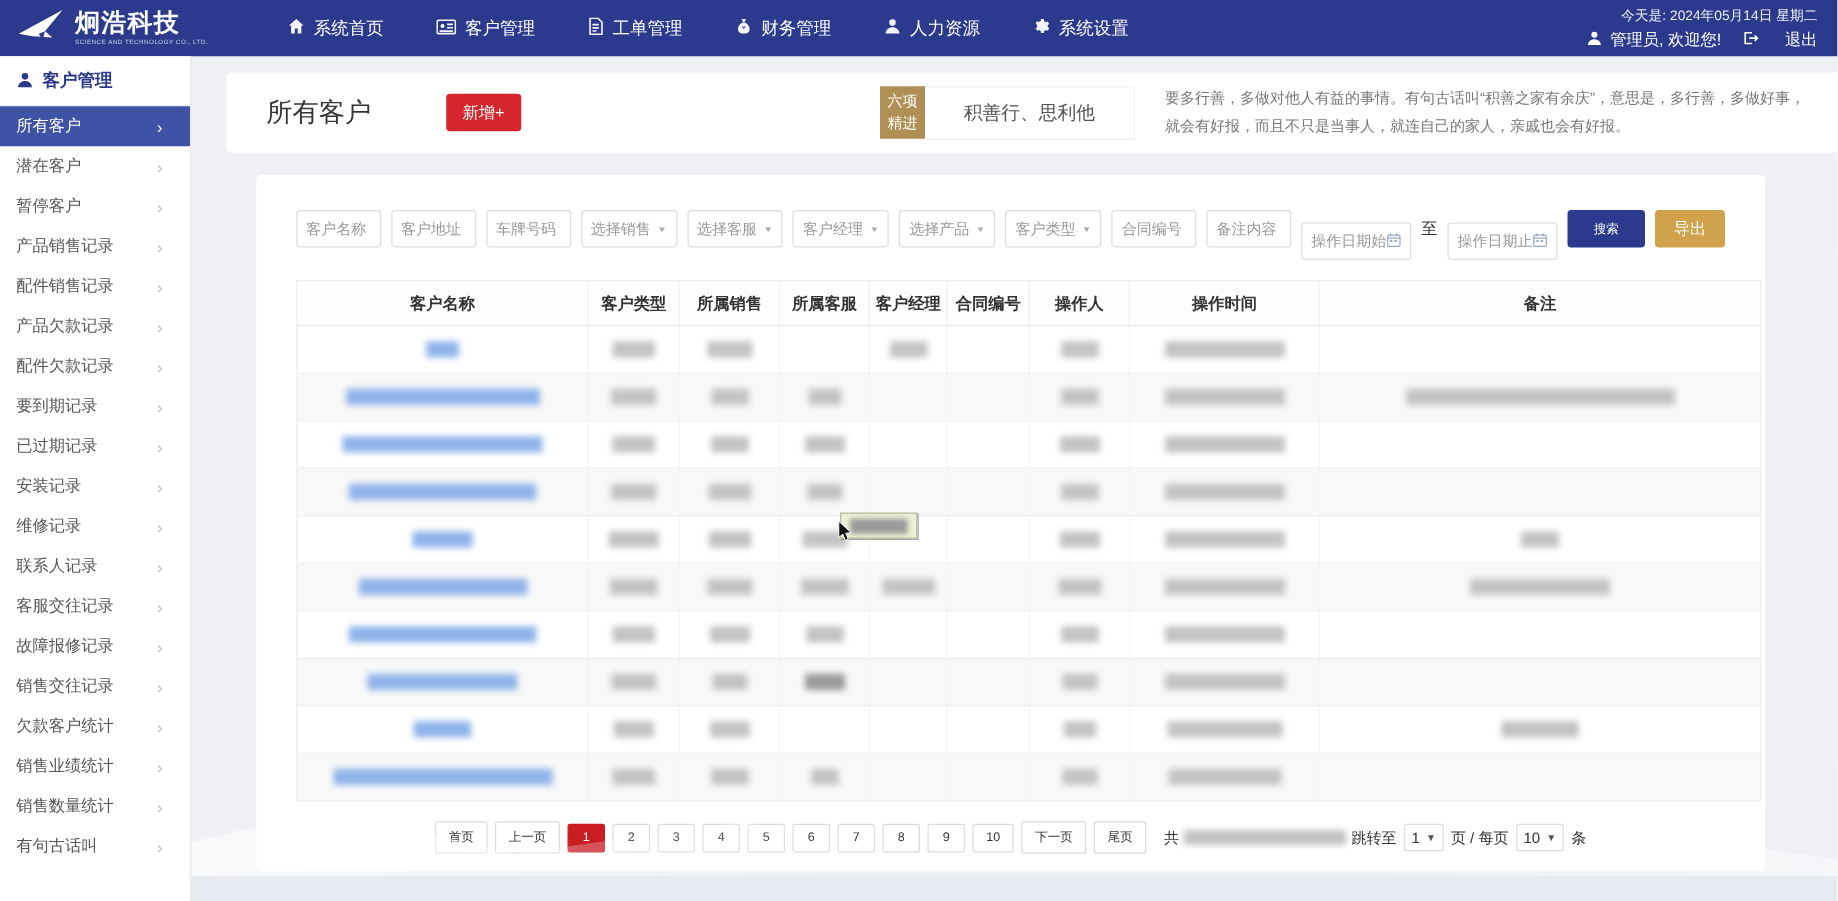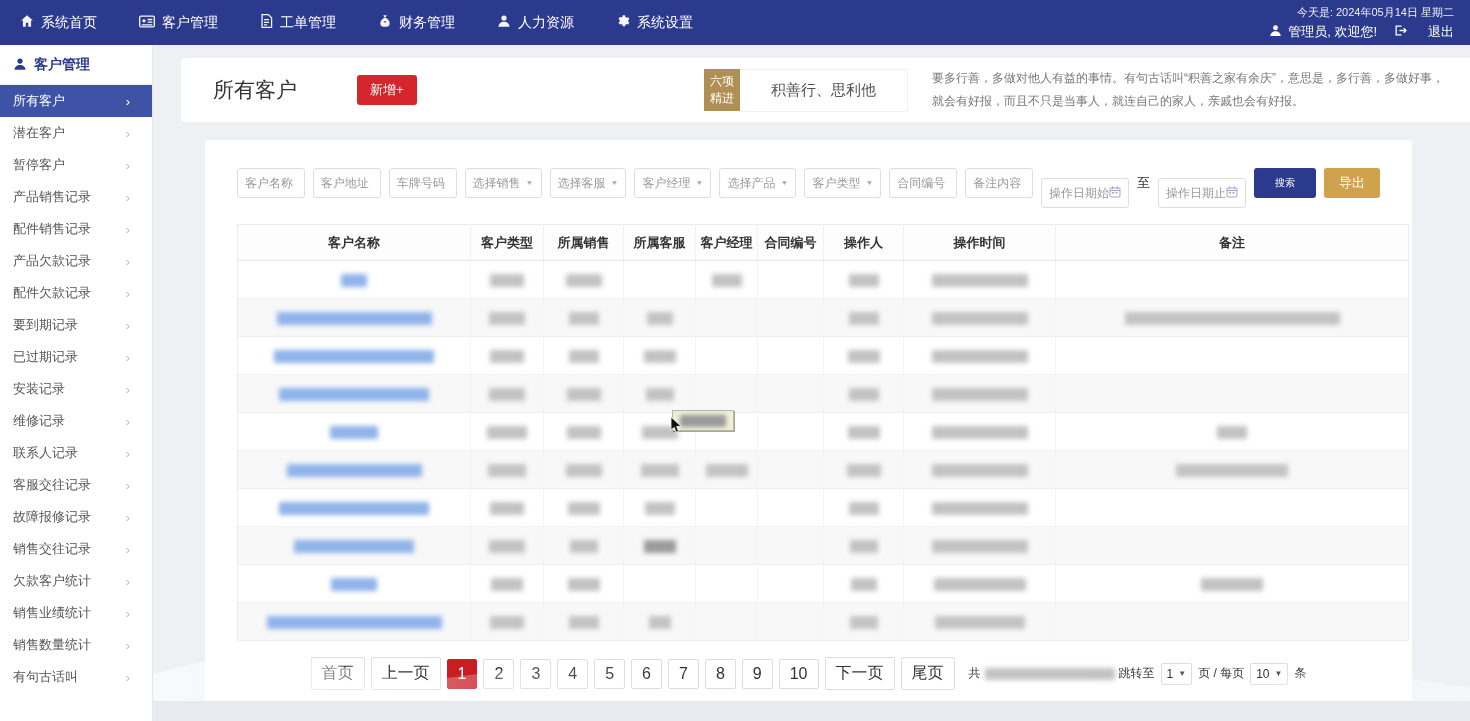--- a/index.html
+++ b/index.html
@@ -74,21 +74,21 @@
   .dtable td{height:38px;border-bottom:1px solid #f0f0f0;border-right:1px solid #f4f4f4;text-align:center;}
   .dtable th:last-child,.dtable td:last-child{border-right:none;}
   .dtable tr.alt td{background:#f8f8f8;}
   .blur-bar{display:inline-block;height:13px;border-radius:1px;filter:blur(2.5px);vertical-align:middle;}
   .blur-b{background:var(--blur-blue);}
   .blur-g{background:var(--blur-gray);}
   .blur-d{background:var(--blur-dark);}
 
   
   .pager{display:flex;align-items:center;justify-content:center;gap:6px;margin-top:16px;font-size:12px;color:#333;}
-  .pg-btn{border:1px solid #dcdcdc;background:#fff;color:#333;font-size:16px;padding:5px 10px;
+  .pg-btn{border:1px solid #dcdcdc;background:#fff;color:#333;font-size:10px;padding:5px 10px;
     border-radius:2px;cursor:pointer;min-width:30px;text-align:center;}
   .pg-btn.active{background:var(--pager-red);border-color:var(--pager-red);color:#fff;}
   .pg-total{display:flex;align-items:center;gap:4px;margin-left:8px;}
   .mini-select{border:1px solid #ddd;background:#fff;border-radius:2px;padding:3px 5px;display:inline-flex;
     align-items:center;gap:5px;cursor:pointer;}
   .mini-select .caret{font-size:8px;color:#555;}
 
   
   .bottom-strip{position:absolute;left:0;right:0;bottom:0;height:20px;background:#e8eaf2;}
   .wave{position:absolute;pointer-events:none;}
@@ -105,20 +105,32 @@
     justify-content:center;}
   .hover-tip .blur-bar{filter:blur(2px);}
   .cursor-icon{position:absolute;left:670px;top:417px;}
 </style>
 </head>
 <body>
 
 <div class="app">
 
   <header class="topbar">
+    <div class="brand">
+      <span>
+        <svg width="38" height="28" viewBox="0 0 38 28" fill="#fff">
+          <path d="M1 21 L36 2 L22 19 L28 24 L12 23 Z"></path>
+          <path d="M22 19 L20 26 L17 21 Z" fill="#2b3a8d"></path>
+        </svg>
+      </span>
+      <div>
+        <div class="brand-name">炯浩科技</div>
+        <div class="brand-sub">SCIENCE AND TECHNOLOGY CO., LTD.</div>
+      </div>
+    </div>
     <nav class="mainnav" id="mainnav">
         <div class="nav-item">
           <span><svg width="14" height="14" viewBox="0 0 24 24" fill="#fff">
               <path d="M12 2 22 11h-3v11h-5v-7h-4v7H5V11H2Z"></path>
             </svg></span>
           <span>系统首页</span>
         </div>
         <div class="nav-item">
           <span><svg width="16" height="13" viewBox="0 0 24 18" fill="none" stroke="#fff" stroke-width="2">
               <rect x="1" y="1" width="22" height="16" rx="2"></rect>

